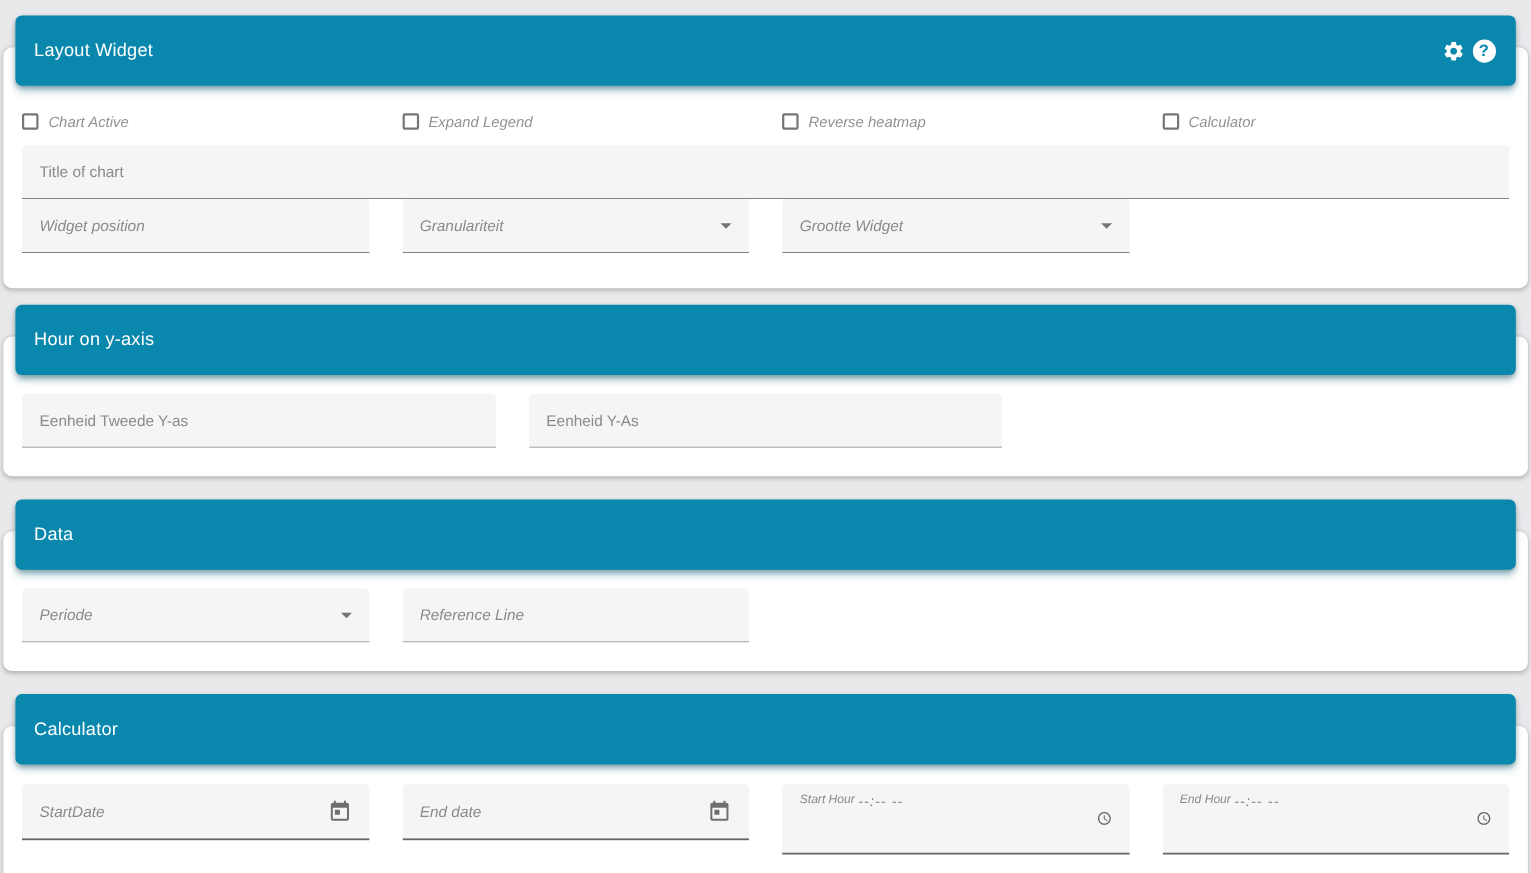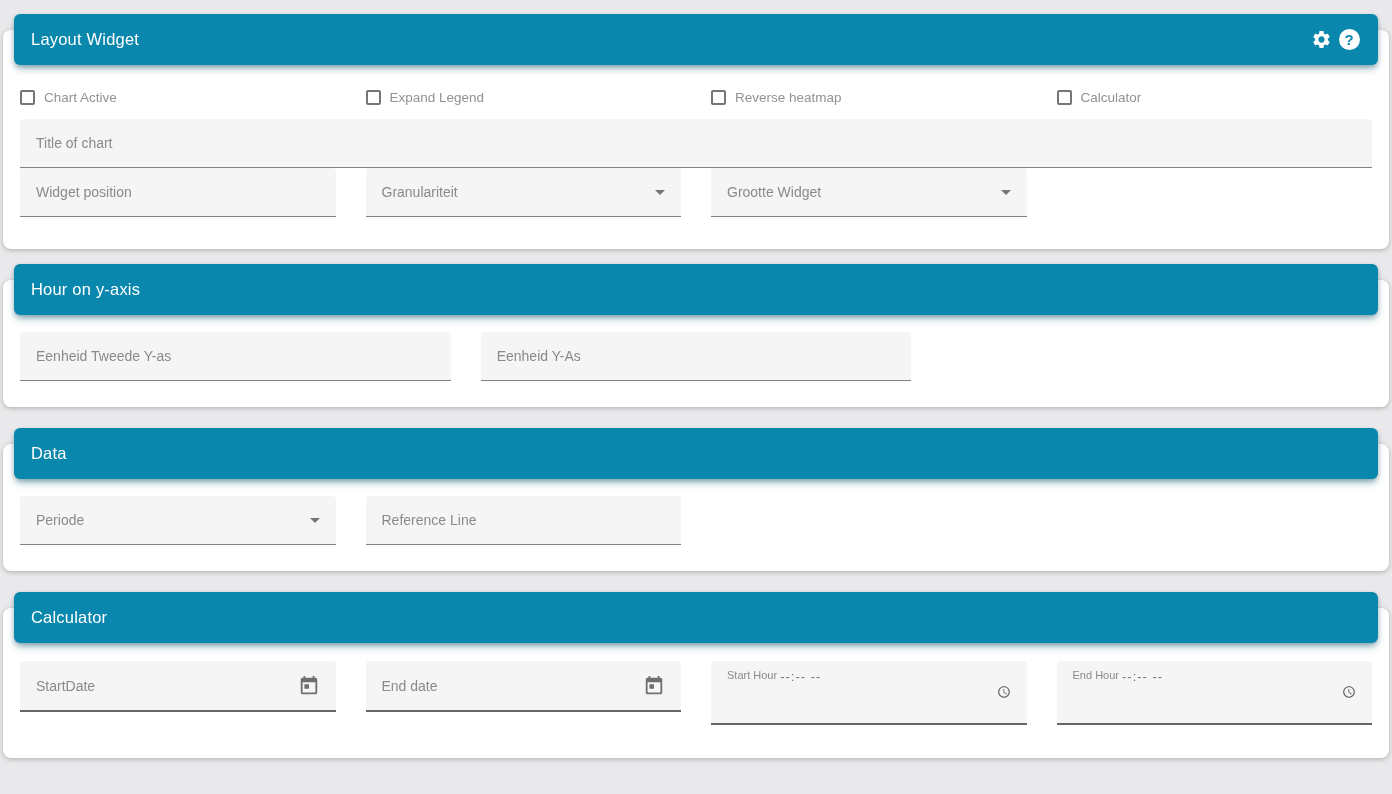--- a/index.html
+++ b/index.html
@@ -15,21 +15,21 @@
   .section { margin: 0 3px; position: relative; }
   .section-1 { padding-top: 14px; }
   .section-2 { padding-top: 15px; }
   .section-3 { padding-top: 21px; }
   .section-4 { padding-top: 21px; }
 
   .panel-header {
     position: relative;
     z-index: 2;
     margin: 0 11px;
-    height: 51px;
+    height: 64px;
     background: #0a87ac;
     border-radius: 6px;
     display: flex;
     align-items: center;
     justify-content: space-between;
     padding: 0 17px;
     box-shadow: 0 5px 8px -2px rgba(10, 100, 125, 0.45), 0 2px 4px rgba(0,0,0,0.2);
   }
   .panel-title {
     color: #ffffff;
@@ -61,21 +61,21 @@
     border-radius: 8px;
     box-shadow: 0 1px 4px rgba(0,0,0,0.18), 0 2px 6px rgba(0,0,0,0.08);
     padding-left: 17px;
     padding-right: 17px;
   }
   .card-1 { padding-top: 58px; padding-bottom: 32px; }
   .card-2 { padding-top: 52px; padding-bottom: 26px; }
   .card-3 { padding-top: 52px; padding-bottom: 26px; }
   .card-4 { padding-top: 53px; padding-bottom: 33px; }
 
-  .grid4 { display: grid; grid-template-columns: repeat(4, 1fr); column-gap: 30px; align-items: start; }
+  .grid4 { display: grid; grid-template-columns: repeat(4, 1fr); column-gap: 30px; align-items: start; font-style: italic; }
   .grid3 { display: grid; grid-template-columns: repeat(3, 1fr); column-gap: 30px; align-items: start; }
 
   .checkbox-row { margin-bottom: 13px; }
   .checkbox {
     display: flex; align-items: center; gap: 9px;
     cursor: pointer; height: 18px;
   }
   .checkbox .box {
     width: 15px; height: 15px;
     border: 2px solid #757575;

